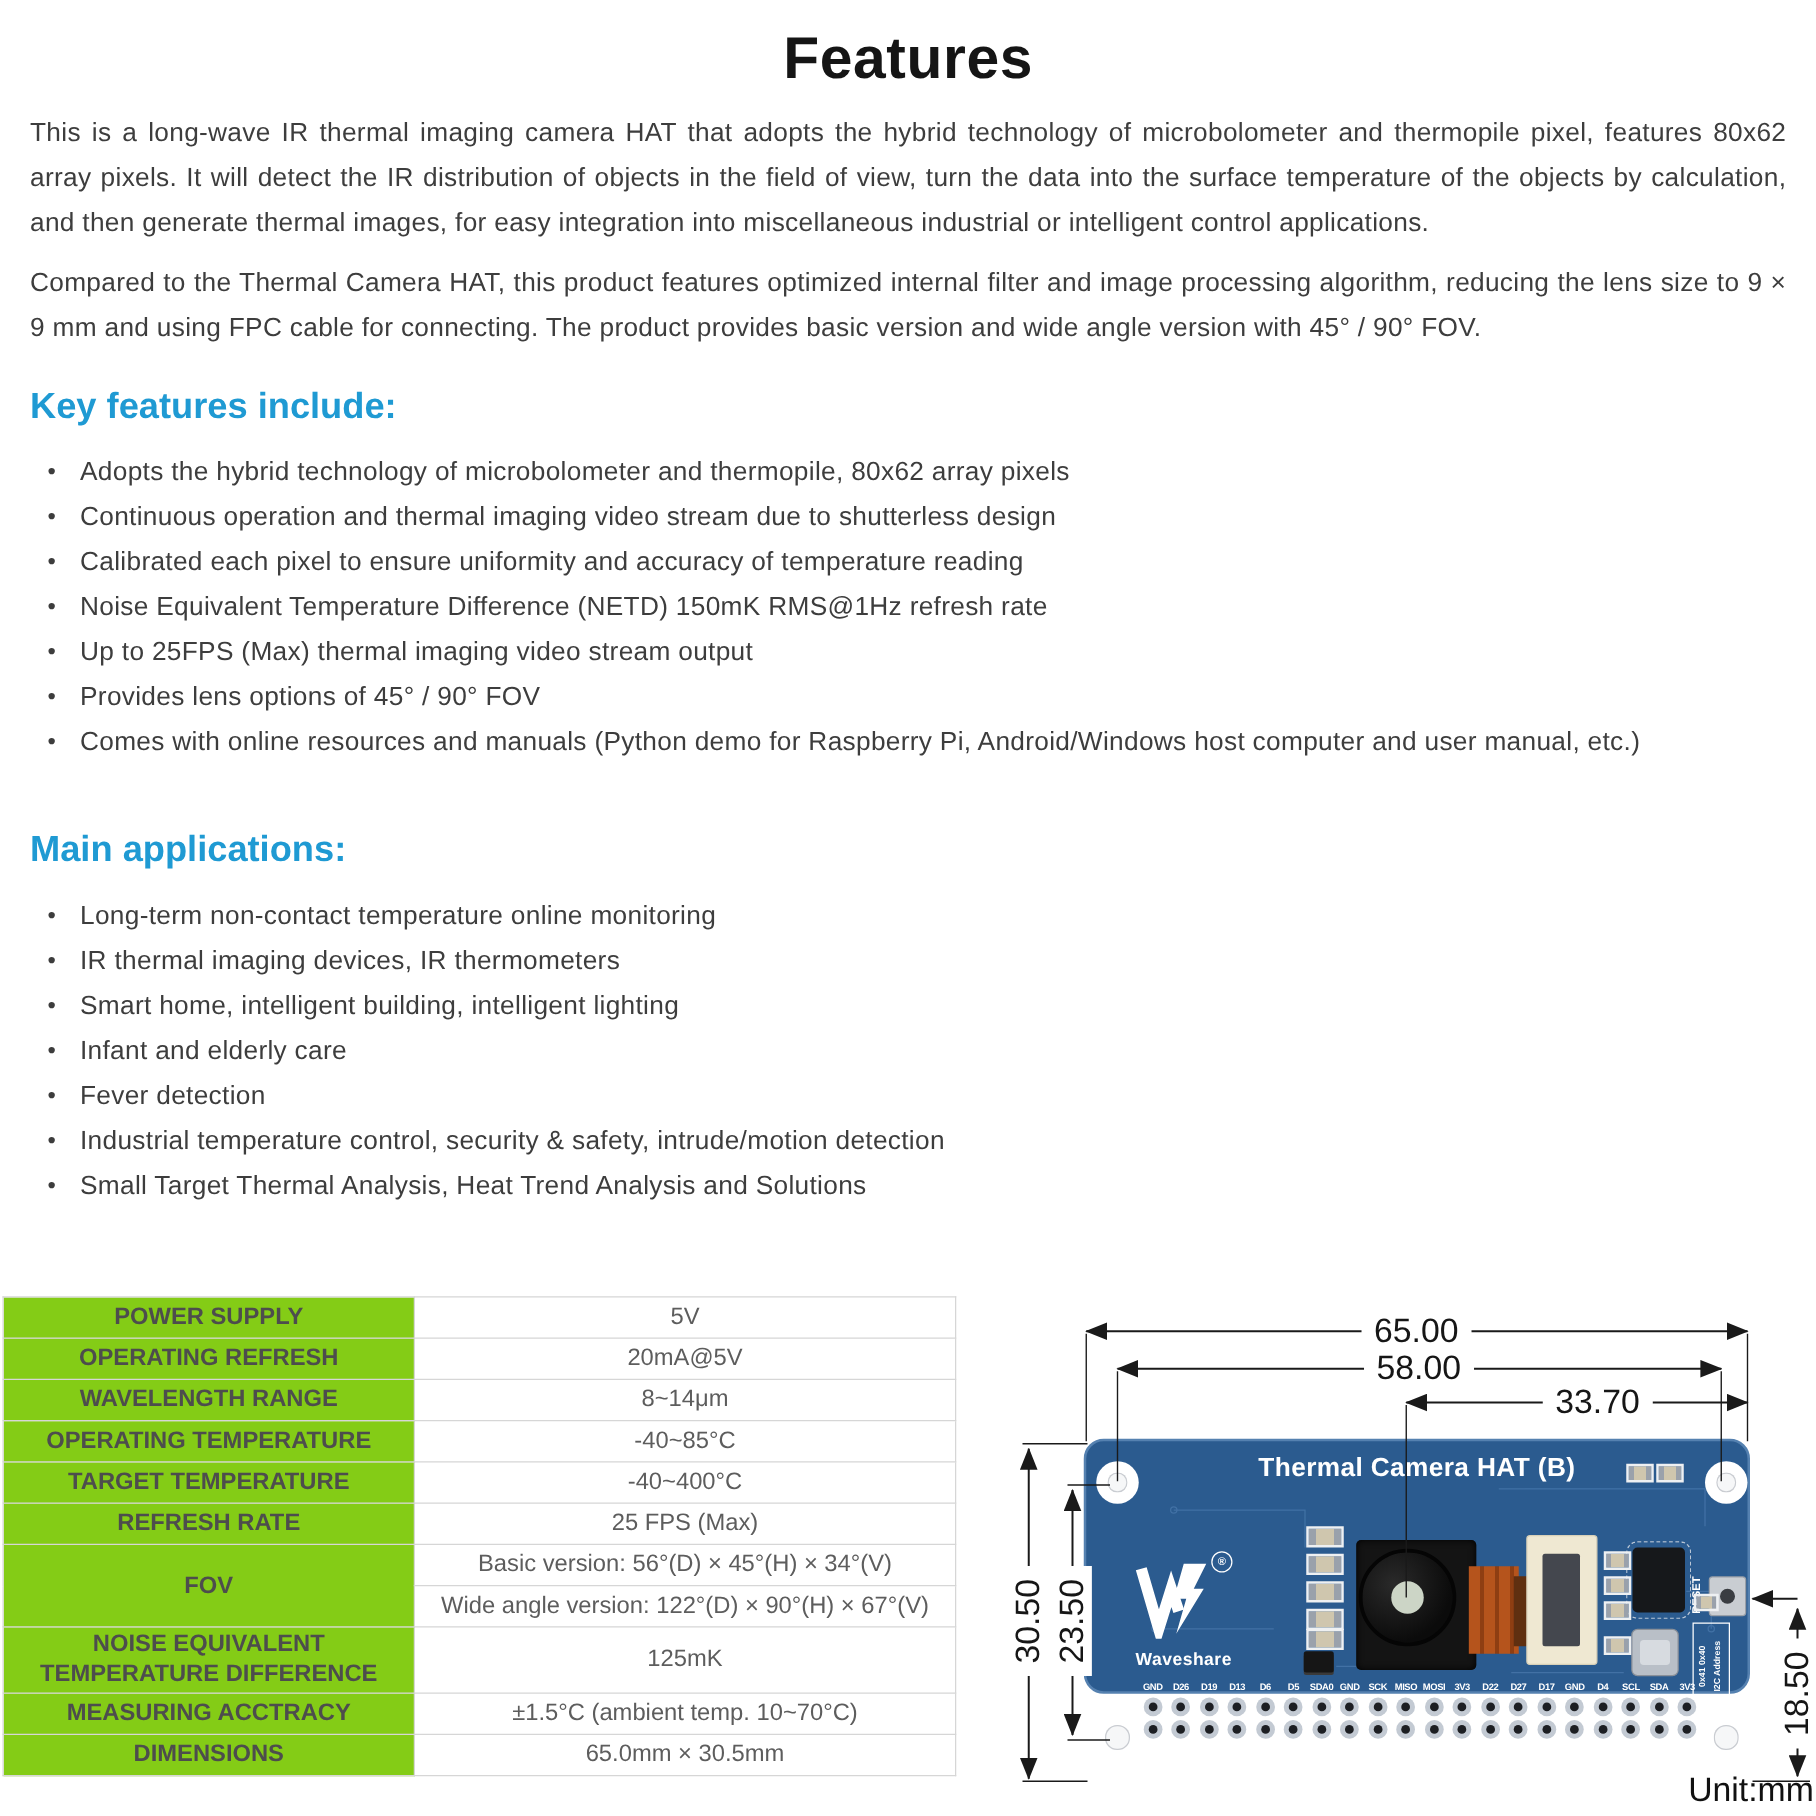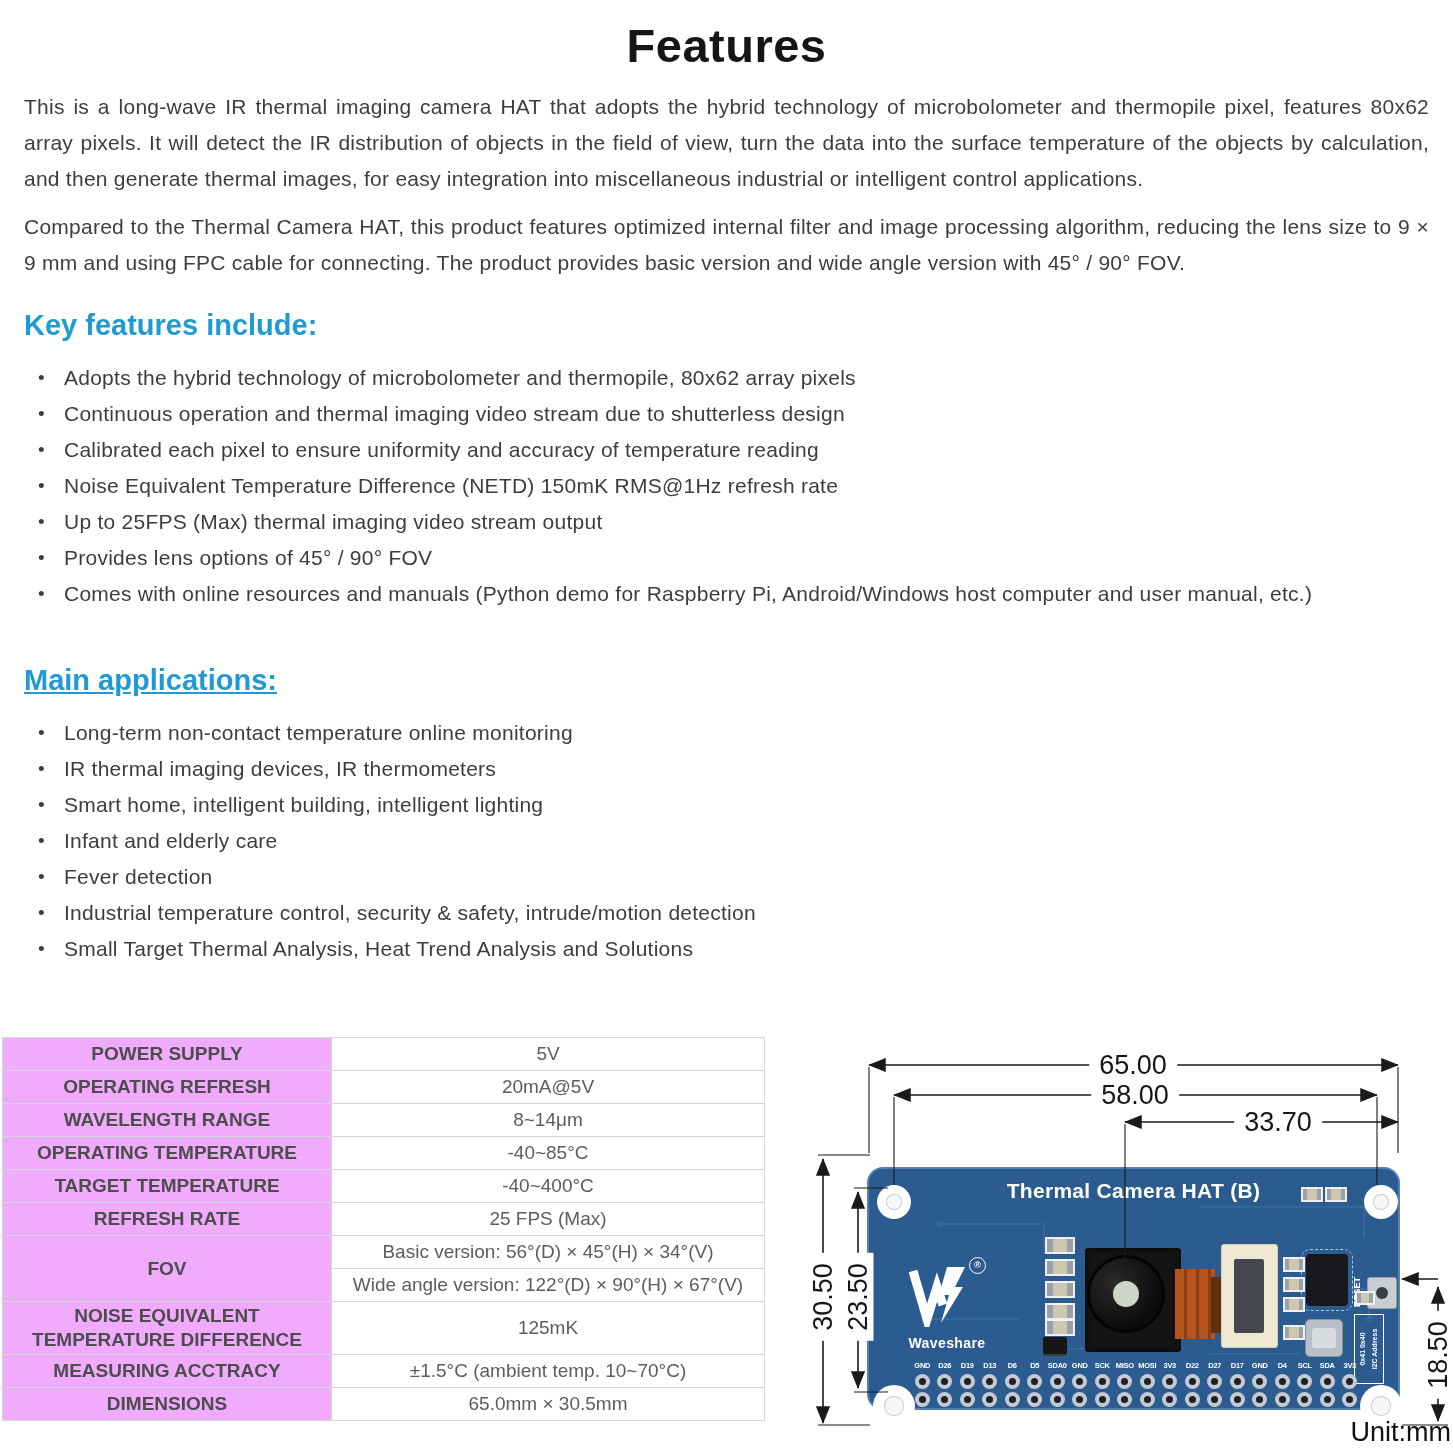--- a/index.html
+++ b/index.html
@@ -16,33 +16,33 @@
   ul.blist li{position:relative;margin:0 24px 0 64px;font-size:21px;line-height:36px;
               letter-spacing:.25px;color:#3d3d3d;}
   ul.blist li::before{content:"•";position:absolute;left:-26px;top:0;font-size:19px;color:#3d3d3d;}
   
   .bottom{position:absolute;left:0;top:1035px;width:1453px;height:418px;}
   
   table.specs{position:absolute;left:2px;top:2px;width:763px;border-collapse:collapse;
               table-layout:fixed;}
   table.specs td{border:1px solid #d6d6d6;text-align:center;vertical-align:middle;
                  font-size:19px;padding:0 6px;}
-  table.specs td.label{width:316px;background:#f0abfc;font-weight:700;color:#4d4d4d;
+  table.specs td.label{width:316px;background:#84cc16;font-weight:700;color:#4d4d4d;
                        white-space:pre-line;line-height:1.25;}
   table.specs td.value{background:#fff;color:#5d5d5d;}
   table.specs tr{height:33px;}
   table.specs tr.tall{height:53px;}
   
   .diagram{position:absolute;left:790px;top:0;width:663px;height:418px;}
   .dimsvg{position:absolute;left:0;top:0;z-index:3;pointer-events:none;}
   .dim-label{position:absolute;z-index:4;font-size:27px;color:#161616;background:#fff;
              padding:0 10px;white-space:nowrap;transform:translate(-50%,-50%);}
   .dim-label.v{transform:translate(-50%,-50%) rotate(-90deg);}
   .unit{position:absolute;right:2px;top:382px;z-index:4;font-size:27px;color:#111;}
-  .board{position:absolute;left:77px;top:132px;width:533px;height:243px;z-index:1;
+  .board{position:absolute;left:77px;top:116px;width:533px;height:204px;z-index:1;
          background:#2b5b8f;border:2px solid #5581b0;border-radius:16px;box-sizing:border-box;}
   .traces{position:absolute;left:0;top:0;}
   .board-title{position:absolute;left:0;right:0;top:10px;text-align:center;font-size:21px;
                font-weight:700;color:#fff;letter-spacing:.3px;}
   .mhole{position:absolute;border-radius:50%;background:#fff;}
   .mhole::after{content:"";position:absolute;left:27%;top:27%;width:46%;height:46%;
                 border-radius:50%;background:#f6f7f8;box-shadow:inset 0 0 0 1px #c9ccd1;}
   .logo{position:absolute;left:30px;top:88px;width:96px;height:104px;color:#fff;}
   .logo .rmark{position:absolute;left:70px;top:0;width:15px;height:15px;border:1.5px solid #fff;
                border-radius:50%;font-size:9px;line-height:14px;text-align:center;font-weight:700;}
@@ -106,21 +106,21 @@
   <ul class="blist">
     <li>Adopts the hybrid technology of microbolometer and thermopile, 80x62 array pixels</li>
     <li>Continuous operation and thermal imaging video stream due to shutterless design</li>
     <li>Calibrated each pixel to ensure uniformity and accuracy of temperature reading</li>
     <li>Noise Equivalent Temperature Difference (NETD) 150mK RMS@1Hz refresh rate</li>
     <li>Up to 25FPS (Max) thermal imaging video stream output</li>
     <li>Provides lens options of 45° / 90° FOV</li>
     <li>Comes with online resources and manuals (Python demo for Raspberry Pi, Android/Windows host computer and user manual, etc.)</li>
   </ul>
 
-  <h2 class="sec-head accent" style="color: rgb(31, 154, 211); text-decoration: underline;">Main applications:</h2>
+  <h2 class="sec-head accent" style="color: rgb(31, 154, 211);">Main applications:</h2>
   <ul class="blist">
     <li>Long-term non-contact temperature online monitoring</li>
     <li>IR thermal imaging devices, IR thermometers</li>
     <li>Smart home, intelligent building, intelligent lighting</li>
     <li>Infant and elderly care</li>
     <li>Fever detection</li>
     <li>Industrial temperature control, security &amp; safety, intrude/motion detection</li>
     <li>Small Target Thermal Analysis, Heat Trend Analysis and Solutions</li>
   </ul>
 

